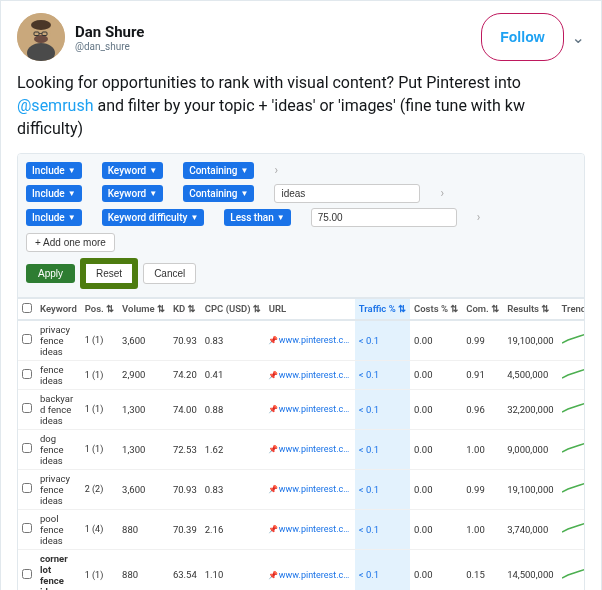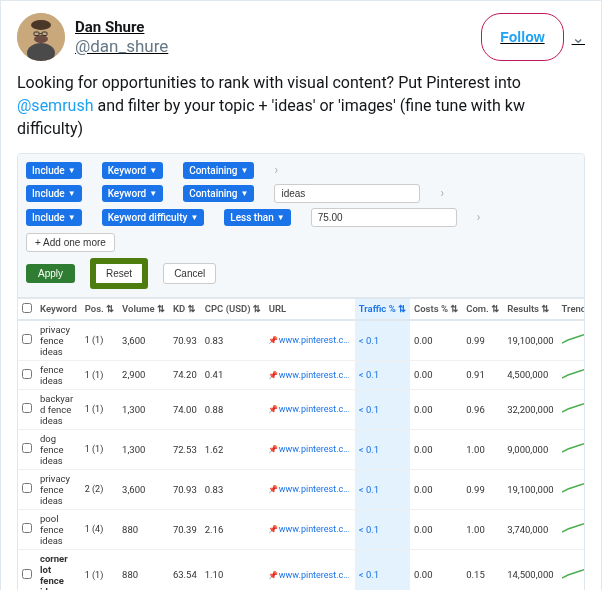--- a/index.html
+++ b/index.html
@@ -16,21 +16,20 @@
       padding: 12px 16px;
       background: #fff;
     }
 
     
     .tweet-header {
       display: flex;
       align-items: center;
       justify-content: space-between;
       margin-bottom: 10px;
-      text-decoration: underline;
     }
     .tweet-header-left {
       display: flex;
       align-items: center;
       gap: 10px;
     }
     .avatar {
       width: 48px;
       height: 48px;
       border-radius: 50%;
@@ -48,21 +47,21 @@
     .user-info {
       display: flex;
       flex-direction: column;
     }
     .display-name {
       font-weight: 700;
       font-size: 15px;
       color: #14171a;
     }
     .username {
-      font-size: 17px;
+      font-size: 10px;
       color: #657786;
     }
     .tweet-header-right {
       display: flex;
       align-items: center;
       gap: 8px;
     }
     .follow-btn {
       border: 1px solid #be185d;
       color: #1da1f2;
@@ -152,21 +151,21 @@
       font-size: 10px;
       color: #333;
       cursor: pointer;
       display: flex;
       align-items: center;
       gap: 3px;
     }
     .btn-row {
       display: flex;
       align-items: center;
-      gap: 15px;
+      gap: 5px;
       margin-top: 4px;
     }
     .btn-apply {
       background: #2e7d32;
       color: #fff;
       border: none;
       border-radius: 3px;
       padding: 4px 12px;
       font-size: 10px;
       cursor: pointer;

